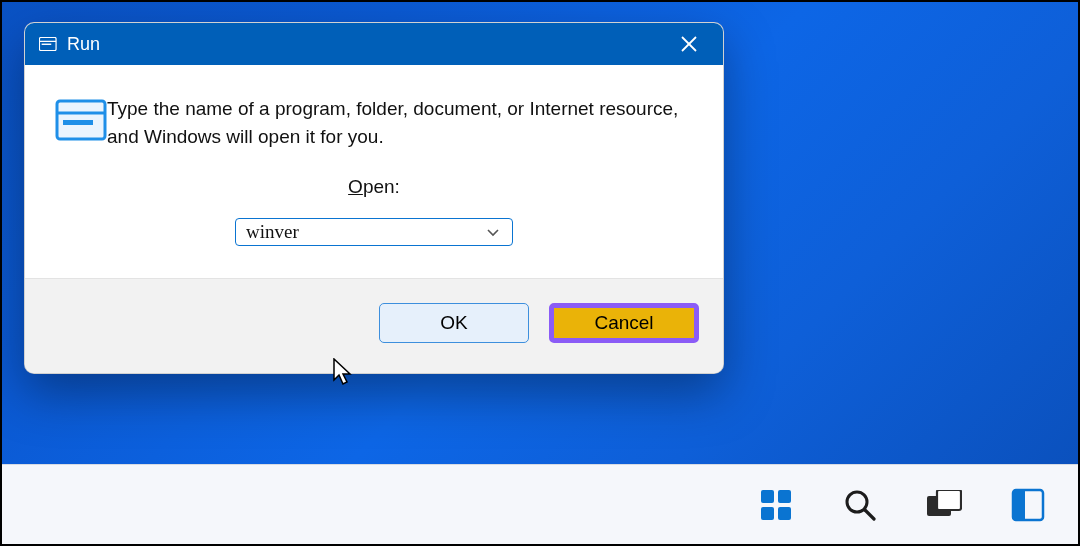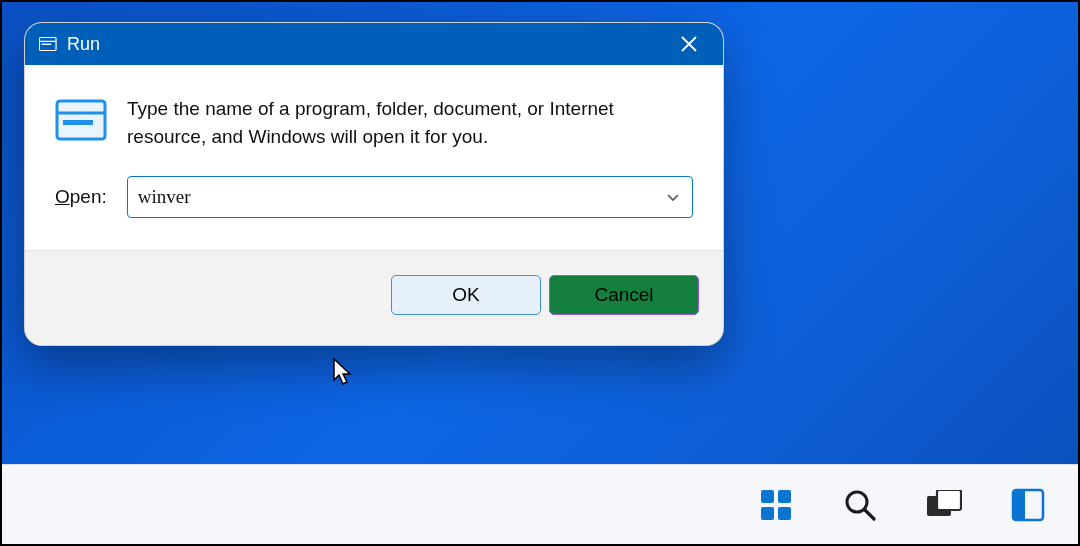--- a/index.html
+++ b/index.html
@@ -21,21 +21,21 @@
     inset: 0;
     background: linear-gradient(135deg, #0a52c4 0%, #0b5ad4 25%, #0d66e6 50%, #0e5fd8 70%, #0a4eb8 100%);
   }
   
   .run-dialog {
     position: absolute;
     left: 22px;
     top: 20px;
     width: 700px;
     background: #fff;
-    border-radius: 18px;
+    border-radius: 10px;
     border: 1px solid rgba(0,0,0,0.18);
     box-shadow: 0 20px 50px rgba(0,0,0,0.35);
     overflow: hidden;
   }
   .titlebar {
     height: 42px;
     background: #005fb8;
     display: flex;
     align-items: center;
     color: #fff;
@@ -53,37 +53,37 @@
   .titlebar .close {
     margin-left: auto;
     width: 40px; height: 40px;
     display: flex; align-items: center; justify-content: center;
     cursor: pointer;
   }
   .titlebar .close svg { width: 18px; height: 18px; stroke: #fff; stroke-width: 1.8; }
   .body-top {
     display: flex;
     padding: 30px 40px 10px 30px;
-    gap: 20px;
   }
   .run-big-icon {
     width: 52px; height: 46px;
     flex: 0 0 auto;
     margin-top: 2px;
   }
   .desc {
     font-size: 19px;
     line-height: 1.45;
     color: #111;
   }
   .open-row {
     display: flex;
     align-items: center;
     padding: 16px 30px 32px 30px;
     gap: 20px;
+    flex-direction: column;
   }
   .open-label {
     font-size: 19px;
     color: #111;
   }
   .open-label .ul { text-decoration: underline; }
   .combo {
     flex: 1;
     display: flex;
     align-items: center;
@@ -107,30 +107,30 @@
     display: flex; align-items: center; justify-content: center;
     cursor: pointer;
   }
   .combo .chev svg { width: 14px; height: 14px; stroke: #555; stroke-width: 1.6; fill: none; }
   .btn-row {
     background: #f2f2f2;
     border-top: 1px solid #e3e3e3;
     padding: 24px 24px 30px 24px;
     display: flex;
     justify-content: flex-end;
-    gap: 8px;
+    gap: 20px;
   }
   .btn {
     width: 150px;
     height: 40px;
     border-radius: 5px;
     font-size: 19px;
     font-family: inherit;
-    background: #15803d;
-    border: 1px solid #8b5cf6;
+    background: #eab308;
+    border: 5px solid #8b5cf6;
     cursor: pointer;
     display: flex; align-items: center; justify-content: center;
   }
   .btn.primary {
     background: #e6f0fb;
     border: 1.5px solid #3d8fdd;
   }
   .btn .ul { text-decoration: underline; }
   
   .cursor {

